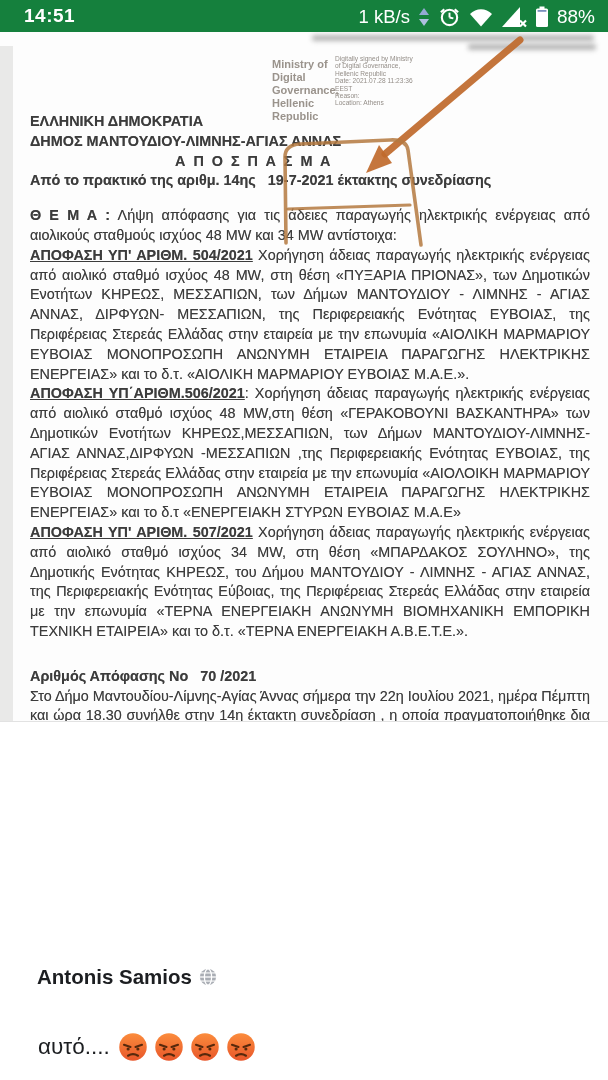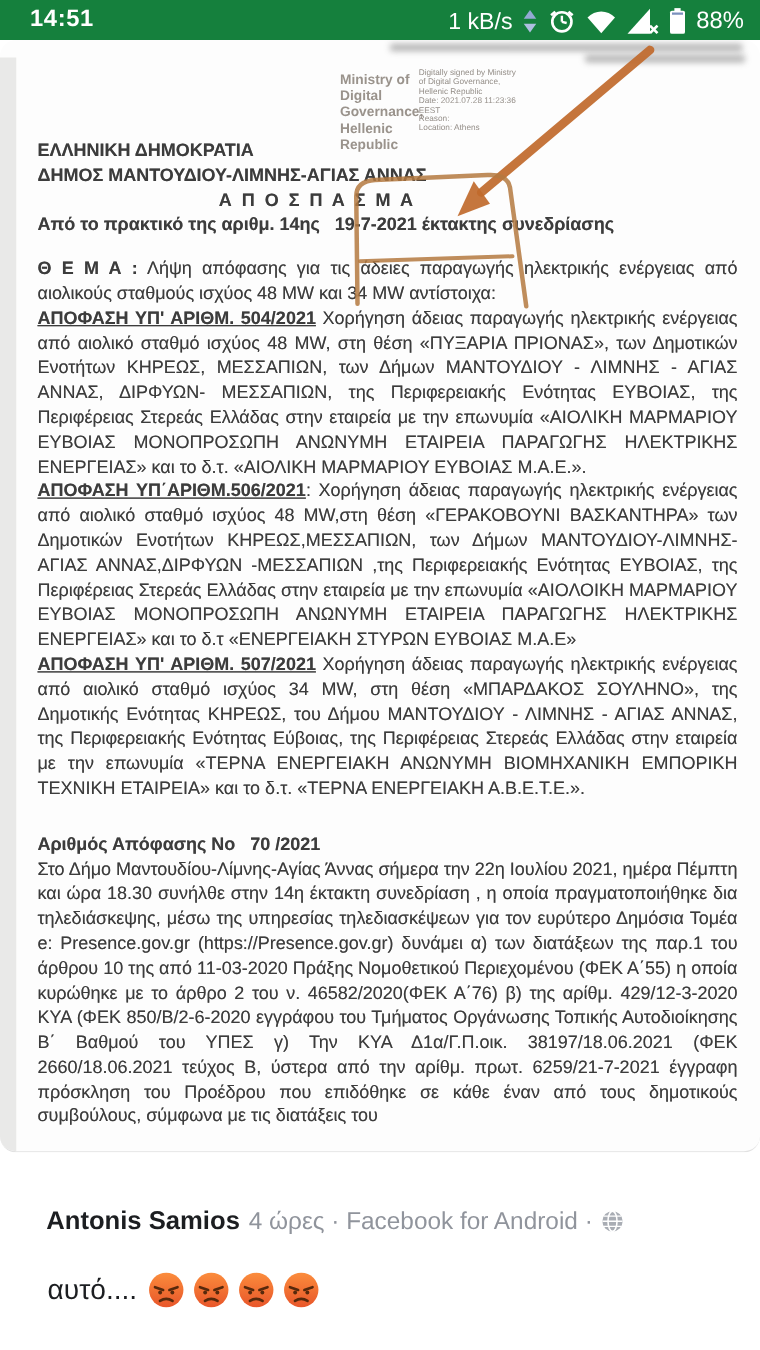--- a/index.html
+++ b/index.html
@@ -9,22 +9,22 @@
   
   .statusbar { position:absolute; top:0; left:0; width:608px; height:32px;
     background:#15803d; color:#fff; display:flex; align-items:center;
     padding:0 13px 0 24px; font-size:19px; }
   .sb-time { font-weight:bold; letter-spacing:.5px; }
   .sb-right { margin-left:auto; display:flex; align-items:flex-end; gap:8px; }
   .sb-speed { font-size:18.5px; }
   .sb-ico { display:block; }
 
   
-  .photo { position:absolute; top:32px; left:0; width:608px; height:890px;
-    background:#fdfdfd; overflow:hidden; border-bottom:1px solid #e2e2e2;border-radius:13px; }
+  .photo { position:absolute; top:32px; left:0; width:608px; height:690px;
+    background:#fdfdfd; overflow:hidden; border-bottom:1px solid #e2e2e2; }
   .photo-edge { position:absolute; left:0; top:14px; width:13px; height:876px; background:#e9e9e8; }
   .blur-strip { position:absolute; background:#6f6f6f; filter:blur(2.6px); opacity:.5; border-radius:2px; }
   .strip1 { left:312px; top:3px; width:282px; height:6px; }
   .strip2 { left:468px; top:12px; width:128px; height:6px; }
 
   .stamp-authority { position:absolute; left:272px; top:26px; width:66px;
     font-size:11px; line-height:13px; color:#9a938c; font-weight:bold; }
   .stamp-details { position:absolute; left:335px; top:23px; width:100px;
     font-size:6.6px; line-height:7.4px; color:#948e88; }
 
@@ -40,21 +40,21 @@
   .lead { font-weight:bold; }
   .lead-u { font-weight:bold; text-decoration:underline; }
 
   .annot { position:absolute; left:0; top:0; width:608px; height:890px; pointer-events:none; }
 
   
   .post { position:absolute; left:0; top:923px; width:484px; height:157px; background:#fff; }
   .post-head { position:absolute; left:37px; top:42px; display:flex; align-items:center; gap:7px; white-space:nowrap; }
   .post-author { font-weight:bold; color:#1c1e21; font-size:20.5px; }
   .post-meta { color:#90949c; font-size:19.5px; }
-  .post-body { position:absolute; left:38px; top:94px; display:flex; align-items:center; gap:6px;text-align:center; }
+  .post-body { position:absolute; left:38px; top:109px; display:flex; align-items:center; gap:6px;text-align:center; }
   .post-text { font-size:22.5px; color:#1c1e21; margin-right:2px; }
   .emoji { display:block; }
 </style>
 </head>
 <body>
 
 <div class="statusbar">
   <span class="sb-time">14:51</span>
   <div class="sb-right">
     <span class="sb-speed">1 kB/s</span>
@@ -127,21 +127,20 @@
     <line x1="520" y1="8" x2="385" y2="122" stroke="#c06a2c" stroke-width="7" stroke-linecap="round" opacity="0.92"></line>
     <polygon points="366,141 392,131 379,113" fill="#c06a2c" opacity="0.92"></polygon>
     <path d="M 286,211 L 285,125 Q 285,113 300,112 L 390,108 Q 406,107 408,118 L 421,213" fill="none" stroke="#b4793f" stroke-width="3.6" stroke-linecap="round" opacity="0.85"></path>
     <path d="M 288,177 L 410,173" fill="none" stroke="#b4793f" stroke-width="3.2" stroke-linecap="round" opacity="0.85"></path>
   </svg>
 </div>
 
 <div class="post">
   <div class="post-head">
     <span class="post-author">Antonis Samios</span>
-    <span class="post-meta">4 ώρες · Facebook for Android ·</span>
     <svg width="18" height="18" viewBox="0 0 20 20">
       <circle cx="10" cy="10" r="9" fill="#a9adb4"></circle>
       <ellipse cx="10" cy="10" rx="4" ry="9" fill="none" stroke="#fff" stroke-width="1.4"></ellipse>
       <line x1="1" y1="10" x2="19" y2="10" stroke="#fff" stroke-width="1.4"></line>
       <line x1="2.2" y1="5.5" x2="17.8" y2="5.5" stroke="#fff" stroke-width="1.2"></line>
       <line x1="2.2" y1="14.5" x2="17.8" y2="14.5" stroke="#fff" stroke-width="1.2"></line>
     </svg>
   </div>
   <div class="post-body">
     <span class="post-text">αυτό....</span>

